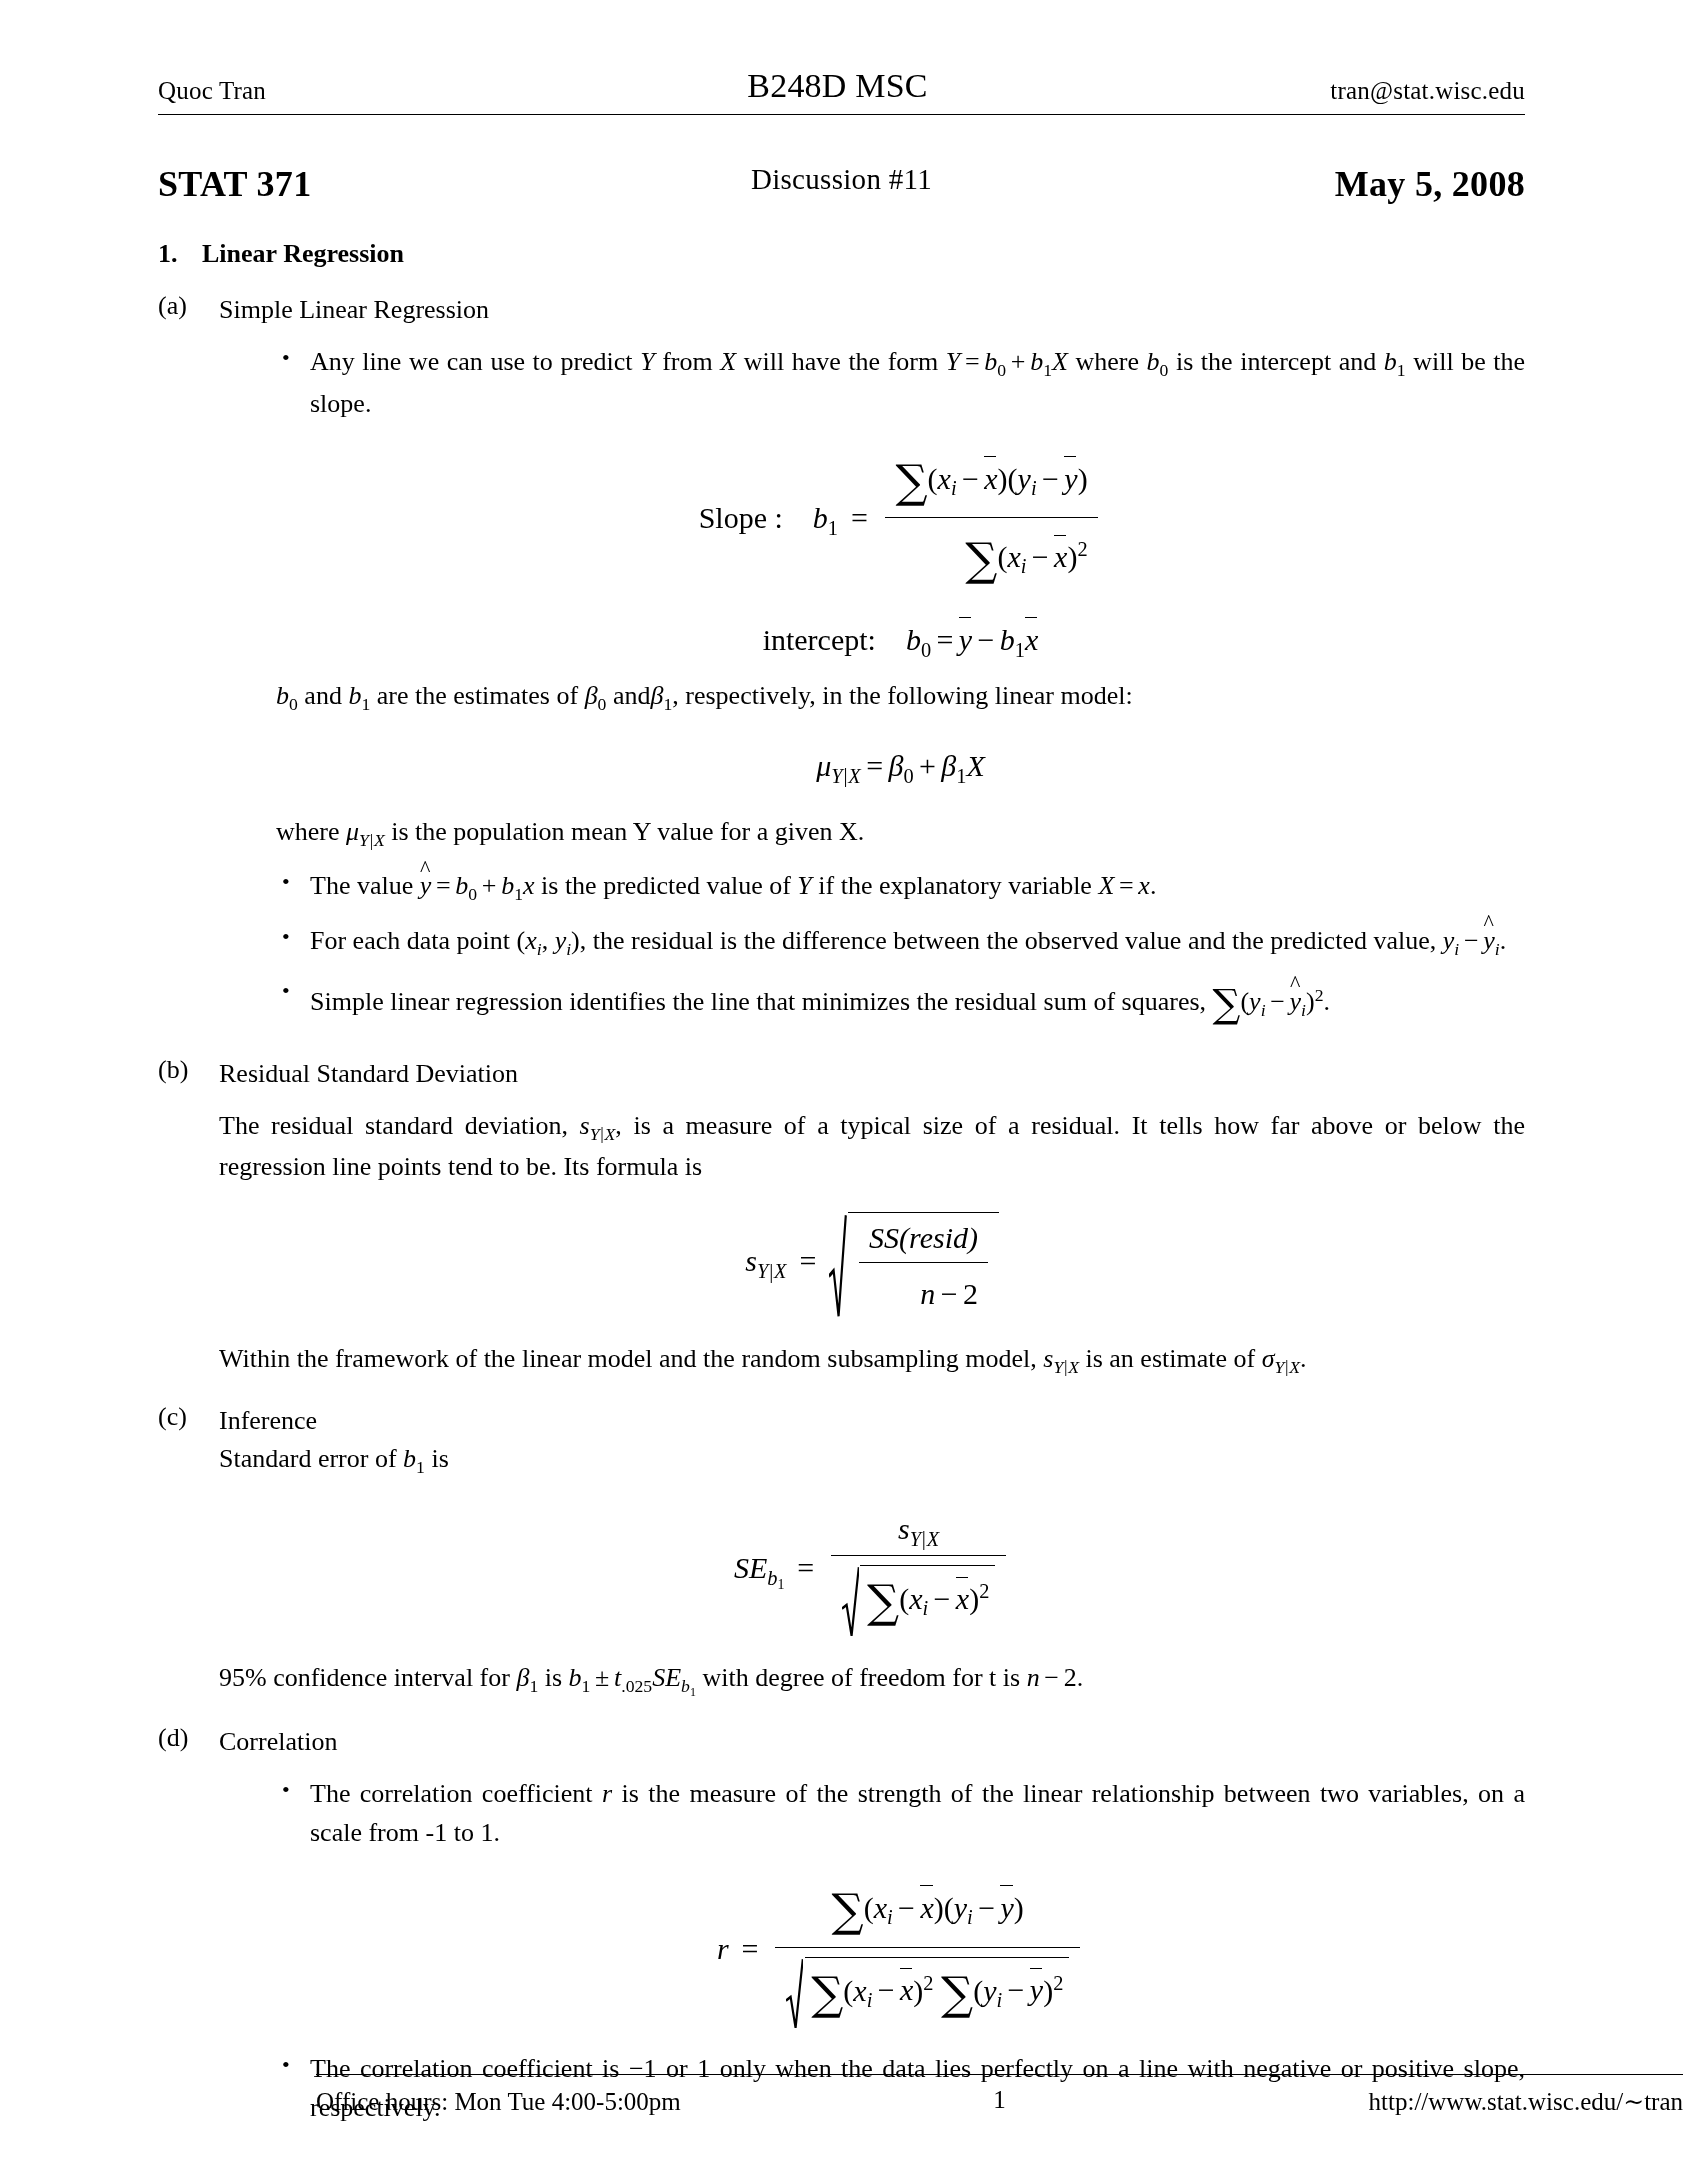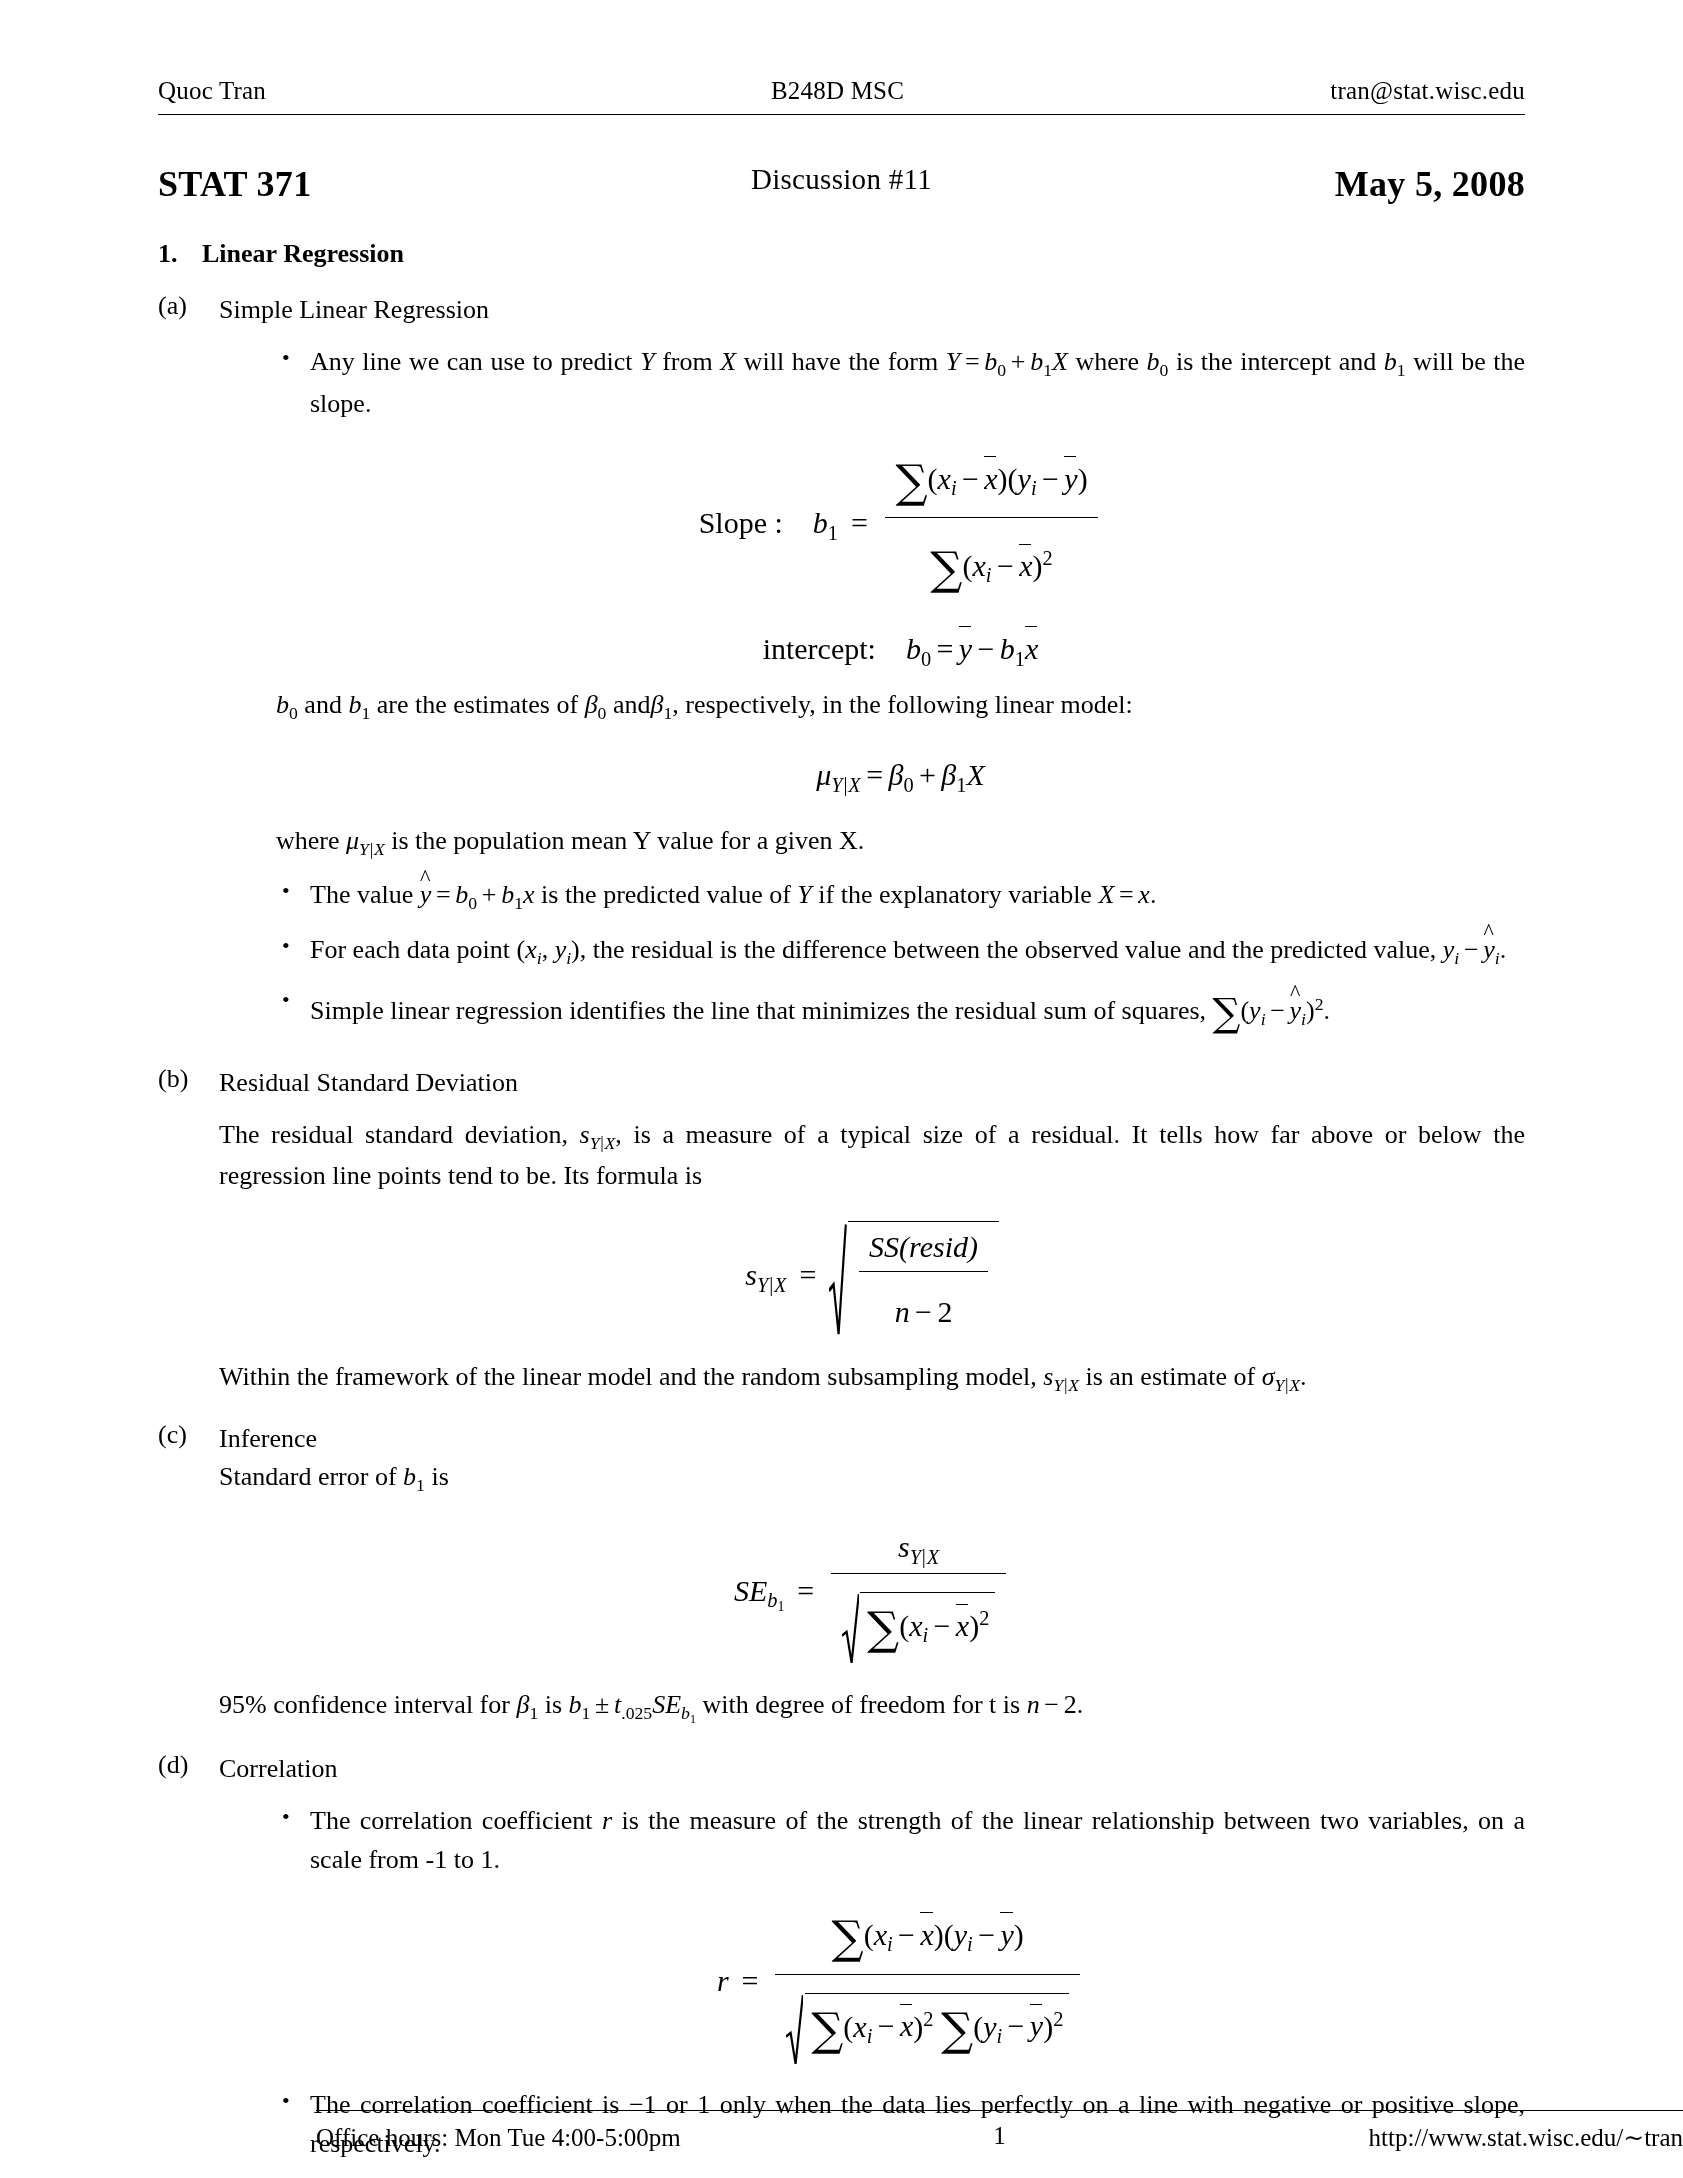--- a/index.html
+++ b/index.html
@@ -7,21 +7,21 @@
     width:1683px; height:2178px;
     font-family:"Liberation Serif","DejaVu Serif",serif;
     color:#000; -webkit-font-smoothing:none;
   }
   .page { position:relative; width:1683px; height:2178px; box-sizing:border-box;
           padding:77px 158px 0 158px; }
 
   
   .runhead { display:flex; justify-content:space-between; align-items:flex-end;
              font-size:25px; letter-spacing:0.2px; }
-  .runhead .mid { position:absolute; left:0; right:8px; text-align:center; font-size:25px; }
+  .runhead .mid { position:absolute; left:0; right:8px; text-align:center; font-size:34px; }
   .rule { border-bottom:1.6px solid #000; margin-top:9px; }
 
   .titlerow { display:flex; justify-content:space-between; align-items:baseline;
               margin-top:48px; font-weight:bold; font-size:36px; letter-spacing:0.3px;gap:42px; }
   .titlerow .mid { position:absolute; left:0; right:0; text-align:center;
                    font-weight:normal; font-size:29px; }
   .titlerow .side { position:relative; z-index:2; }
 
   
   .lvl1 { margin-top:34px; position:relative; padding-left:44px; font-size:26px; }
@@ -48,21 +48,21 @@
   .op { font-style:normal; padding:0 .18em; }
   .fsz { font-size:30px; }
 
   .sub { font-size:.68em; vertical-align:-0.32em; font-style:italic; }
   .sub.mr { font-style:normal; }
   .sup { font-size:.68em; vertical-align:0.52em; font-style:normal; }
 
   .frac { display:inline-block; vertical-align:middle; text-align:center;
           margin:0 .14em; }
   .frac > .n { display:block; padding:0 .35em 2px .35em; }
-  .frac > .d { display:block; border-top:1.7px solid #000; padding:18px .35em 0 .35em; }
+  .frac > .d { display:block; border-top:1.7px solid #000; padding:9px .35em 0 .35em;text-align:right; }
 
   .sum { font-size:1.5em; font-style:normal; vertical-align:-0.18em;
          font-family:"DejaVu Serif",serif; }
 
   
   .sqrt { display:inline-block; position:relative; padding-left:.62em; vertical-align:middle; }
   .sqrt > .rad { position:absolute; left:0; bottom:-2px; top:0; width:.58em;
                  font-size:1em; }
   .sqrt > .rad svg { height:100%; width:100%; display:block; }
   .sqrt > .inner { display:inline-block; border-top:1.7px solid #000; padding:3px .2em 0 .22em; }

